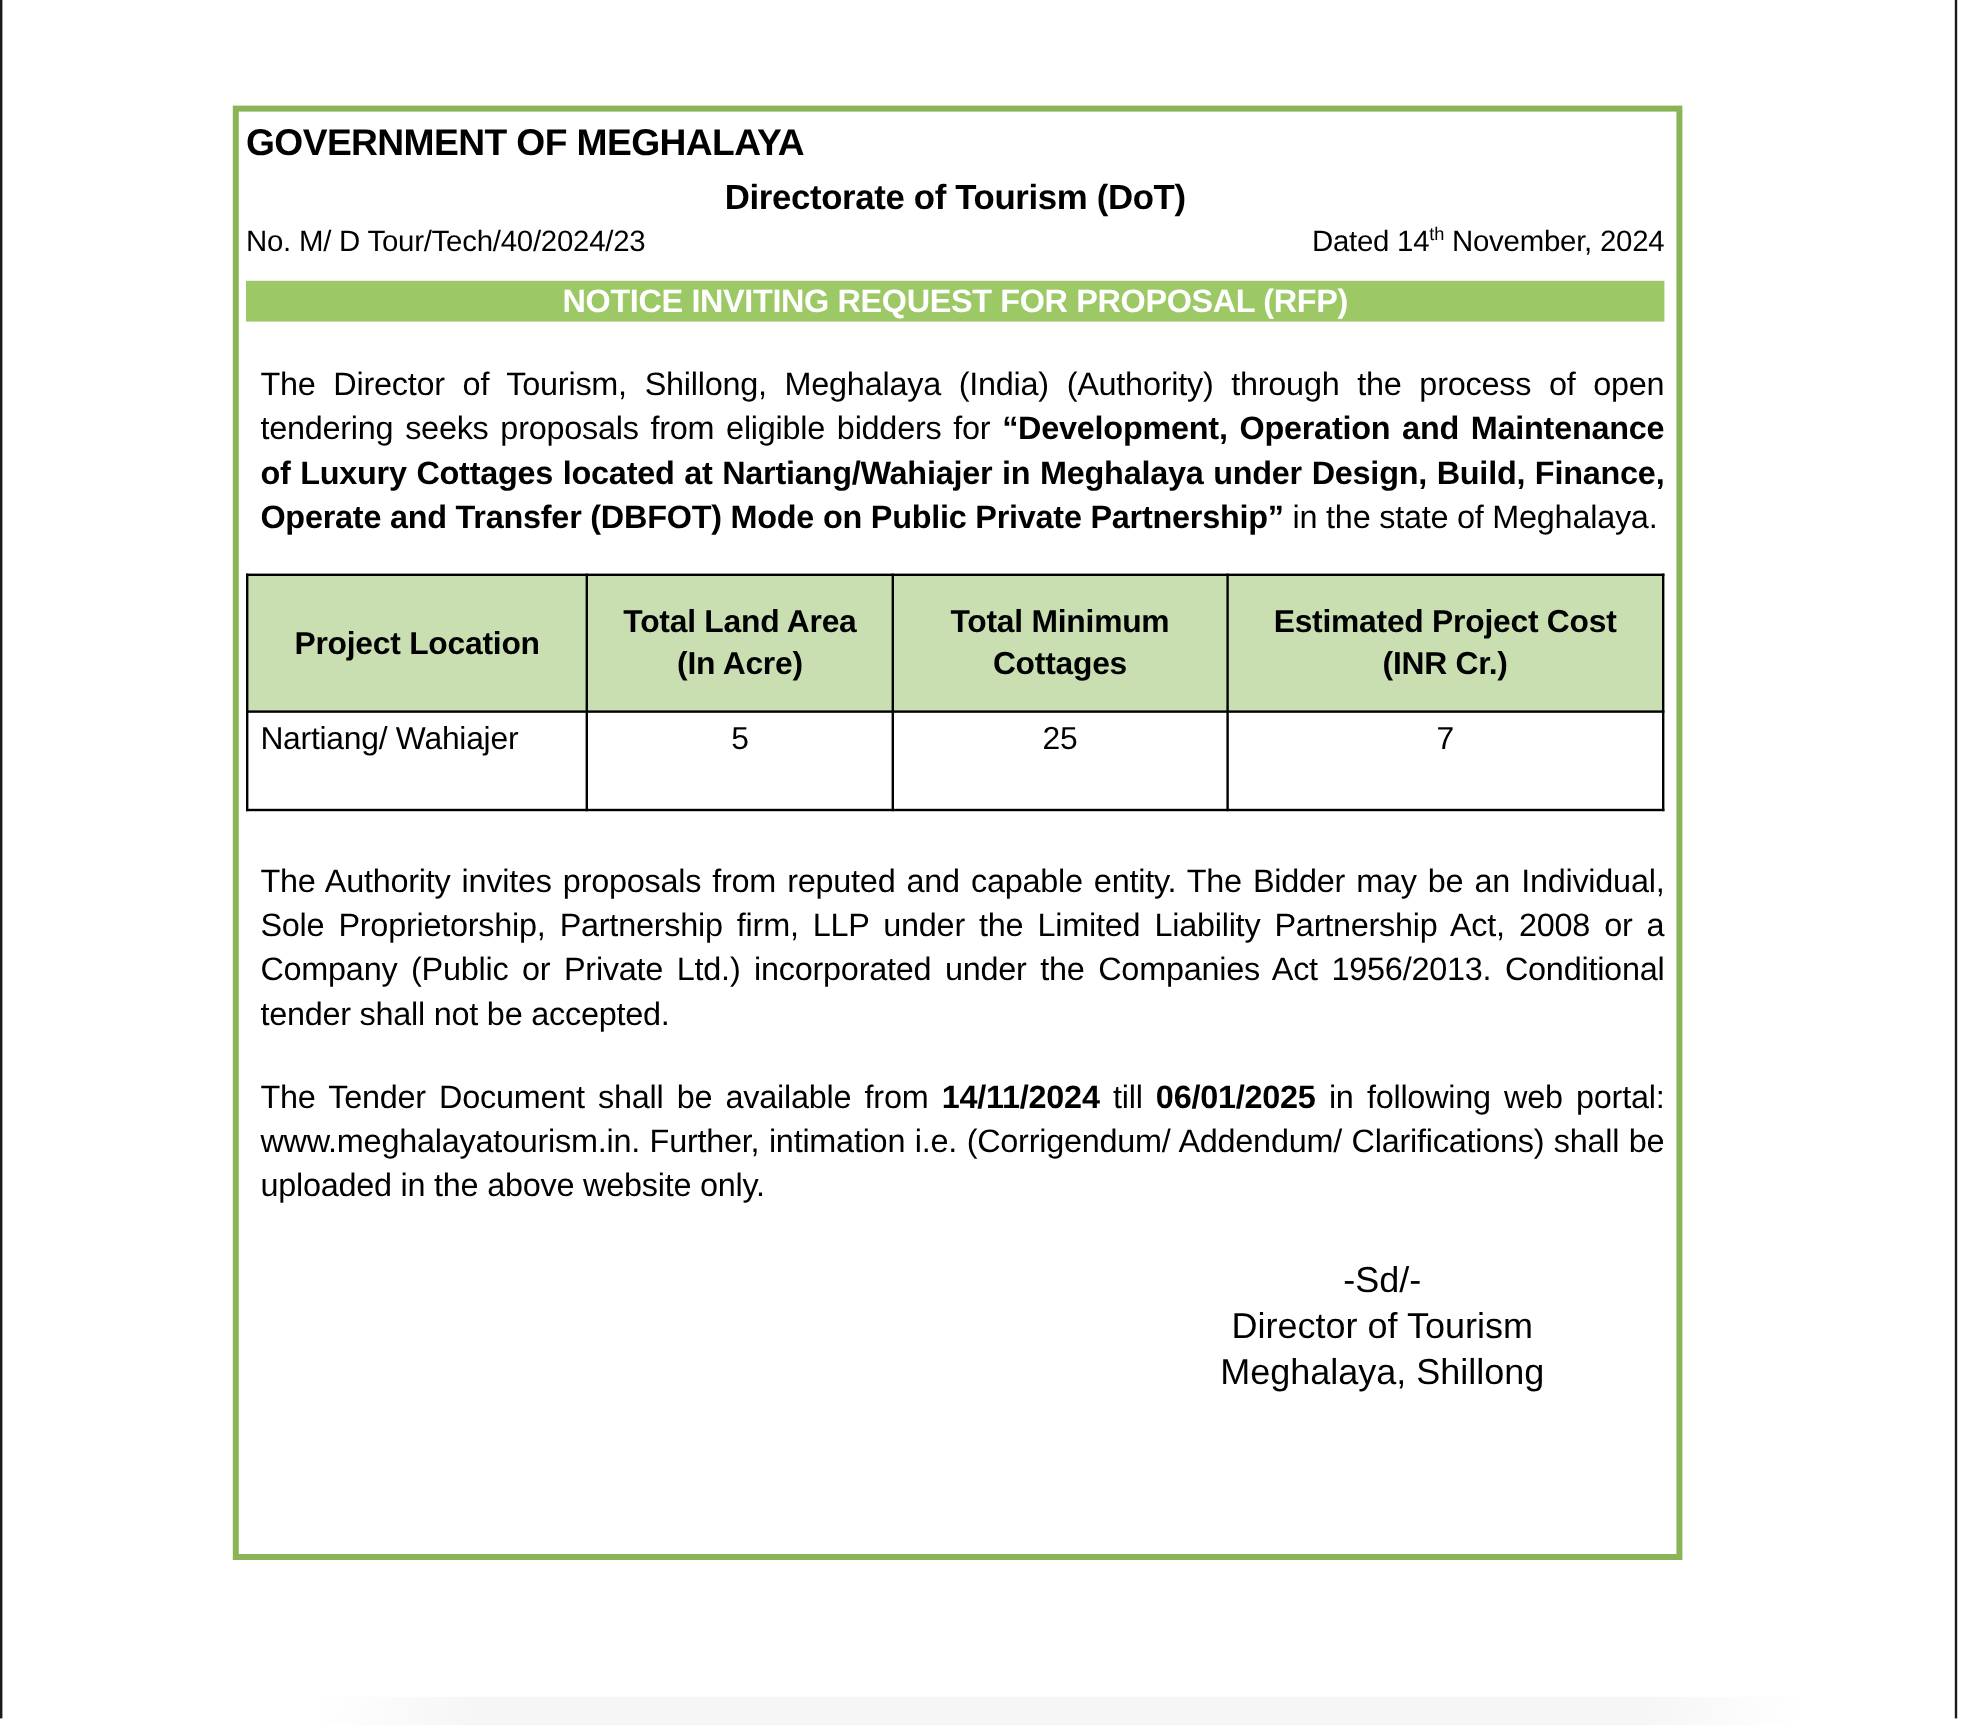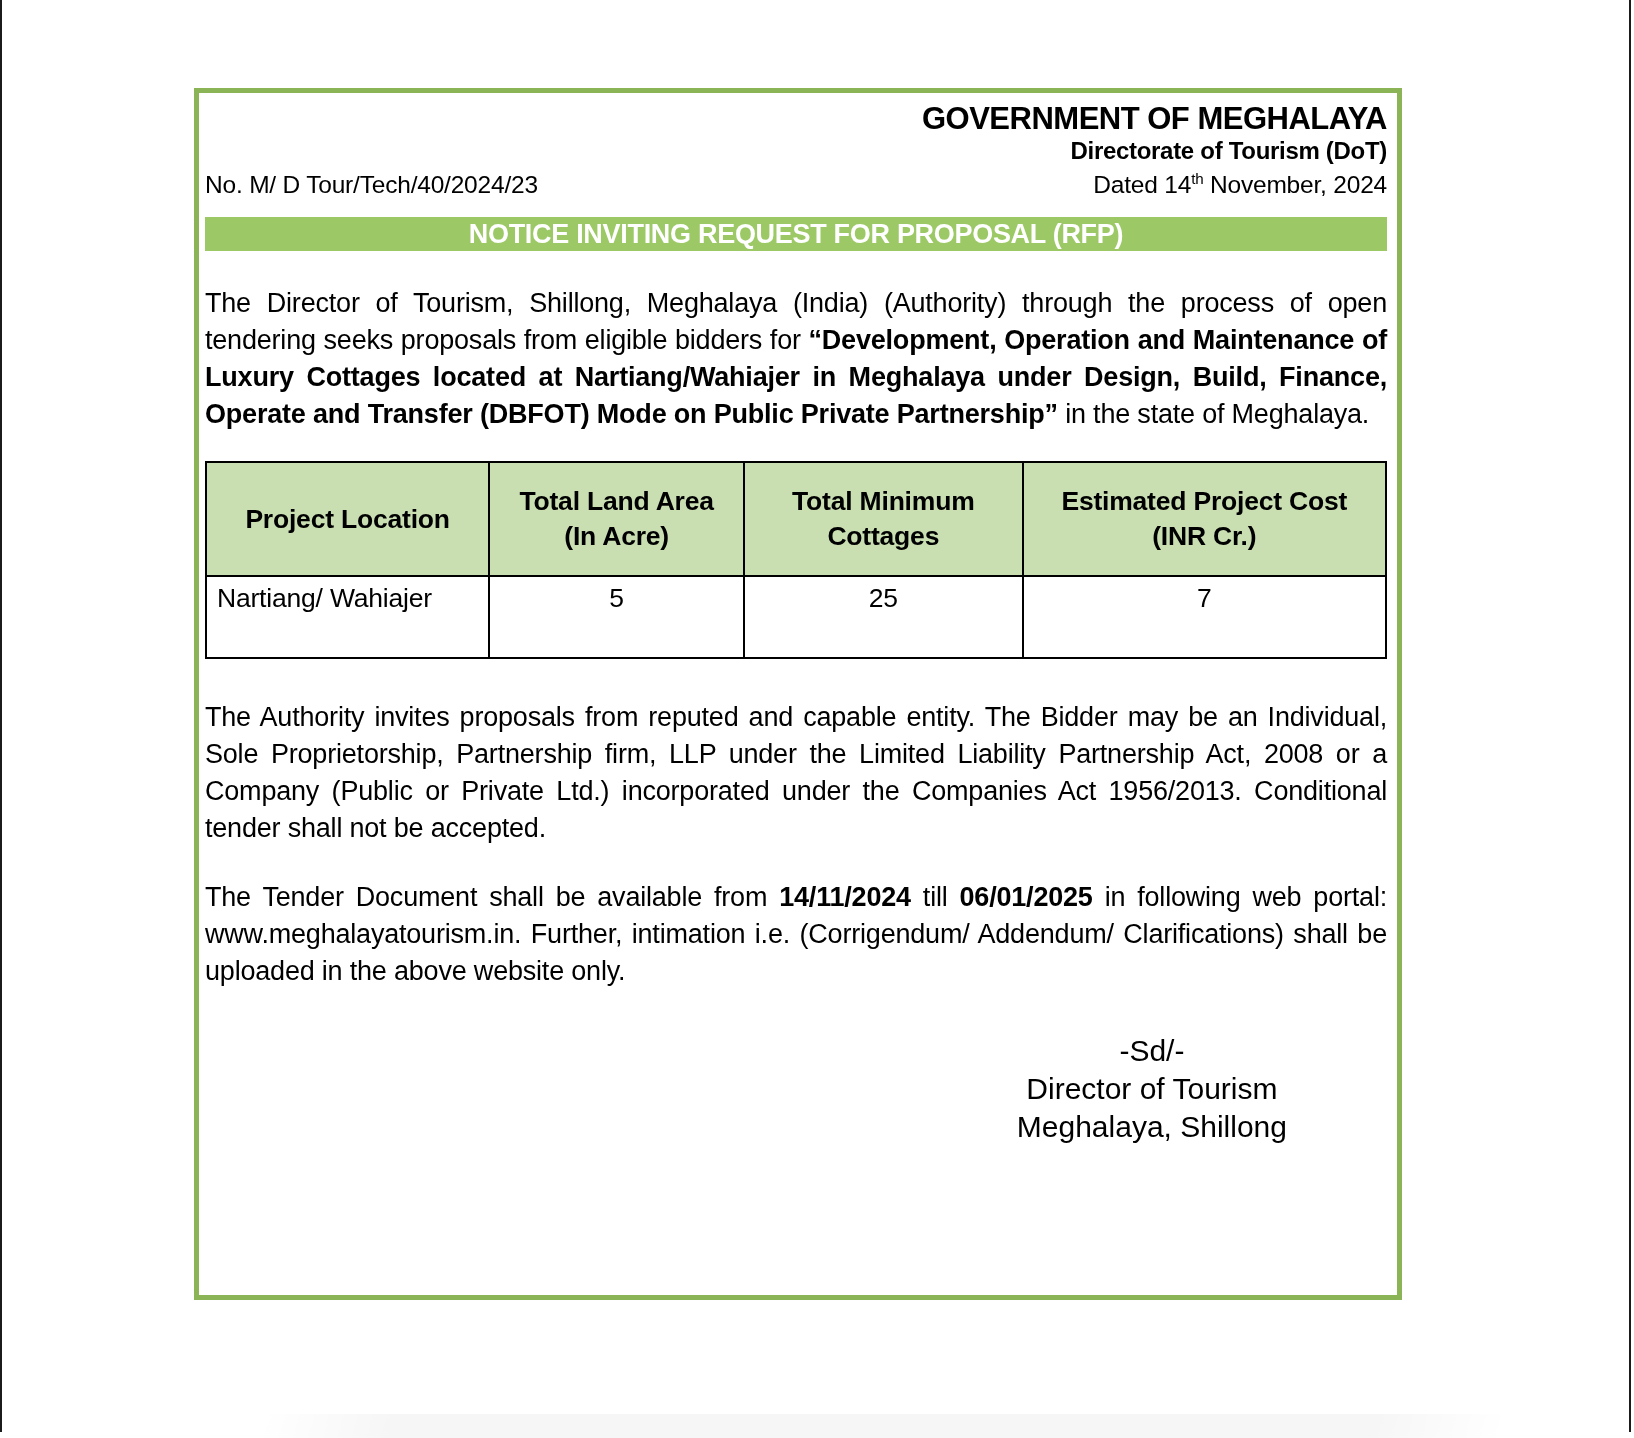--- a/index.html
+++ b/index.html
@@ -43,29 +43,29 @@
     top: 88px;
     width: 1208px;
     height: 1212px;
     box-sizing: border-box;
     border: 5px solid var(--border-green, #8BB457);
     background: #ffffff;
     padding: 4px 10px 0 6px;
   }
   .title {
     margin-top: 4px;
-    text-align: right;
+    text-align: left;
     font-size: 31px;
     font-weight: 700;
     letter-spacing: -0.5px;
   }
   .subtitle {
-    margin-top: 0;
-    text-align: right;
-    font-size: 24px;
+    margin-top: 12px;
+    text-align: center;
+    font-size: 29px;
     font-weight: 700;
     letter-spacing: -0.3px;
   }
   .ref-row {
     margin-top: 6px;
     display: flex;
     justify-content: space-between;
     align-items: flex-start;
     font-size: 24.5px;
     letter-spacing: -0.2px;
@@ -80,21 +80,21 @@
     height: 34px;
     line-height: 34px;
     background: var(--banner-green, #9CC966);
     color: #ffffff;
     text-align: center;
     font-size: 27px;
     font-weight: 700;
     letter-spacing: -0.3px;
   }
   .para {
-    margin: 40px 0 0 0;
+    margin: 40px 0 0 12px;
     font-size: 27px;
     line-height: 37px;
     text-align: justify;
     letter-spacing: -0.2px;
   }
   .para.p1 { margin-top: 34px; }
   .para.p3, .para.p4 { margin-top: 32px; }
   table.project-table {
     margin-top: 28px;
     width: 100%;

